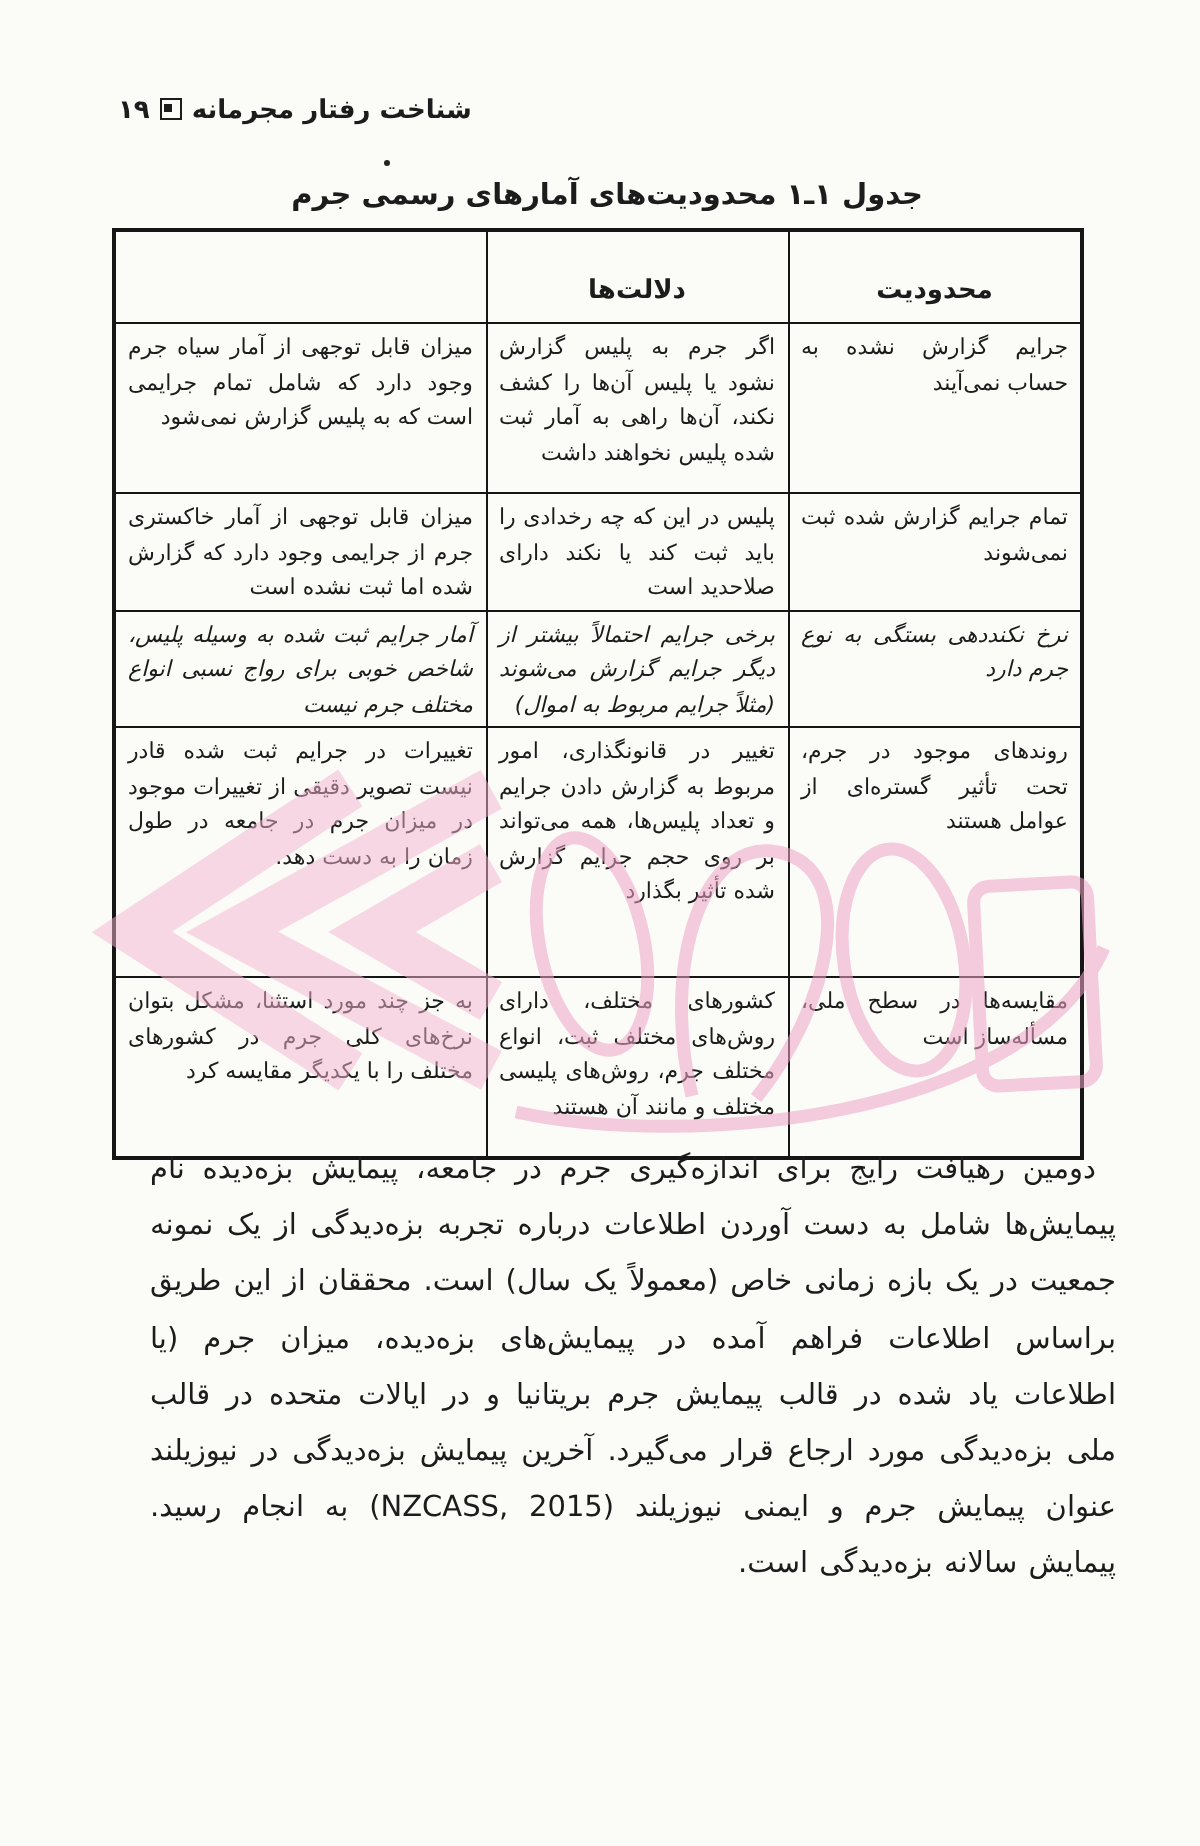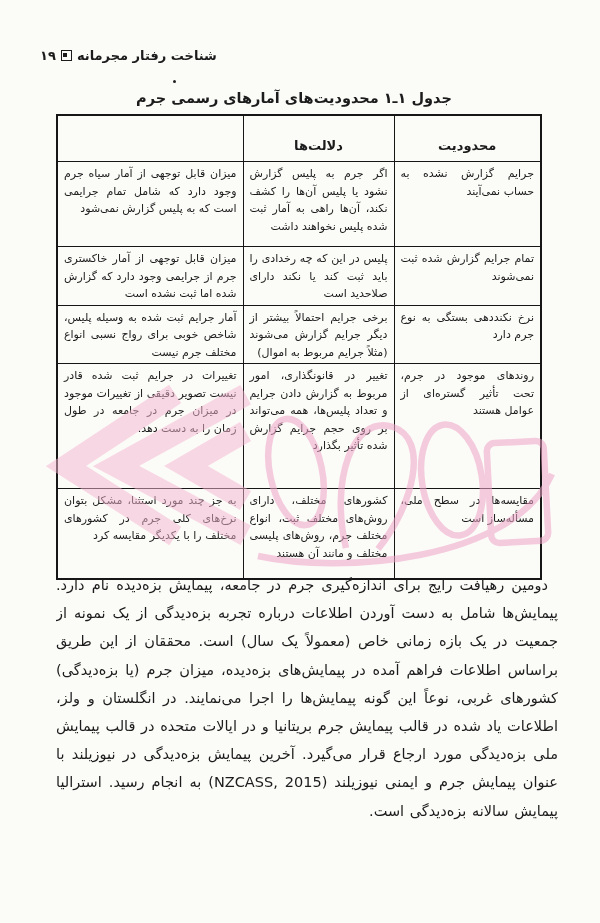--- a/index.html
+++ b/index.html
@@ -5,21 +5,21 @@
   html,body{margin:0;padding:0;}
   body{
     width:600px;height:923px;
     background:#fbfbf8;
     font-family:"DejaVu Sans",sans-serif;
     color:#1c1c1c;
     direction:rtl;
     position:relative;
     overflow:hidden;
   }
-  .page{position:absolute;inset:0;}
+  .page{position:absolute;inset:0;margin-left:19px;}
 
   
   .running-head{
     position:absolute;left:40px;top:48px;
     font-size:13px;font-weight:bold;
     white-space:nowrap;letter-spacing:0;
   }
   .running-head .sq{
     display:inline-block;width:9px;height:9px;
     border:1.6px solid #1c1c1c;vertical-align:-1px;
@@ -56,21 +56,21 @@
     height:22px;padding-top:21px;
   }
   table.limits td{
     text-align:justify;
   }
   col.c-lim{width:147px;}
   col.c-imp{width:151px;}
   col.c-note{width:186px;}
   tr.r1 td{height:79px;}
   tr.r2 td{height:52px;}
-  tr.r3 td{height:52px;}
+  tr.r3 td{height:52px;font-style:italic;}
   tr.r4 td{height:119px;}
   tr.r5 td{height:84px;}
 
   
   .watermark{
     position:absolute;inset:0;pointer-events:none;z-index:5;
   }
 
   
   .body-par{
@@ -151,20 +151,19 @@
       <rect x="489" y="442" width="57" height="100" rx="8" transform="rotate(-3 517 492)"></rect>
       <path d="M258 556 C340 574 512 562 552 474"></path>
     </g>
   </svg>
 
   <div class="body-par">
     <div class="pl first">دومین رهیافت رایج برای اندازه‌گیری جرم در جامعه، پیمایش بزه‌دیده نام دارد. این</div>
     <div class="pl">پیمایش‌ها شامل به دست آوردن اطلاعات درباره تجربه بزه‌دیدگی از یک نمونه از</div>
     <div class="pl">جمعیت در یک بازه زمانی خاص (معمولاً یک سال) است. محققان از این طریق قادرند</div>
     <div class="pl">براساس اطلاعات فراهم آمده در پیمایش‌های بزه‌دیده، میزان جرم (یا بزه‌دیدگی)</div>
-    <div class="pl">کشورهای غربی، نوعاً این گونه پیمایش‌ها را اجرا می‌نمایند. در انگلستان و ولز،</div>
     <div class="pl">اطلاعات یاد شده در قالب پیمایش جرم بریتانیا و در ایالات متحده در قالب پیمایش</div>
     <div class="pl">ملی بزه‌دیدگی مورد ارجاع قرار می‌گیرد. آخرین پیمایش بزه‌دیدگی در نیوزیلند با</div>
     <div class="pl">عنوان پیمایش جرم و ایمنی نیوزیلند (NZCASS, 2015) به انجام رسید. استرالیا دارای</div>
     <div class="pl last">پیمایش سالانه بزه‌دیدگی است.</div>
   </div>
 
 </div>
 
 </body></html>

